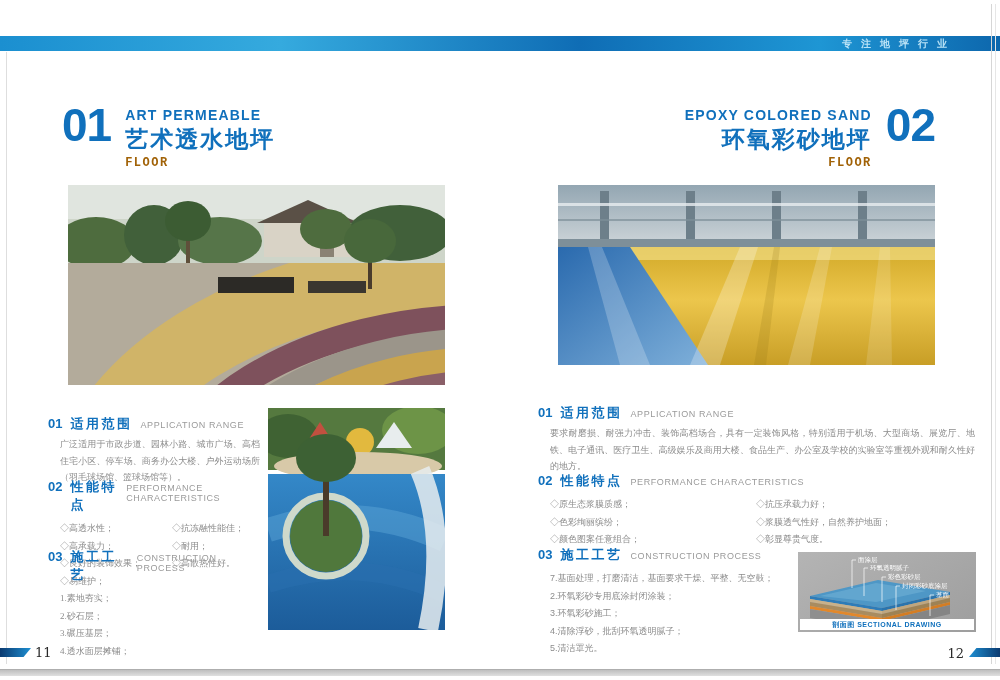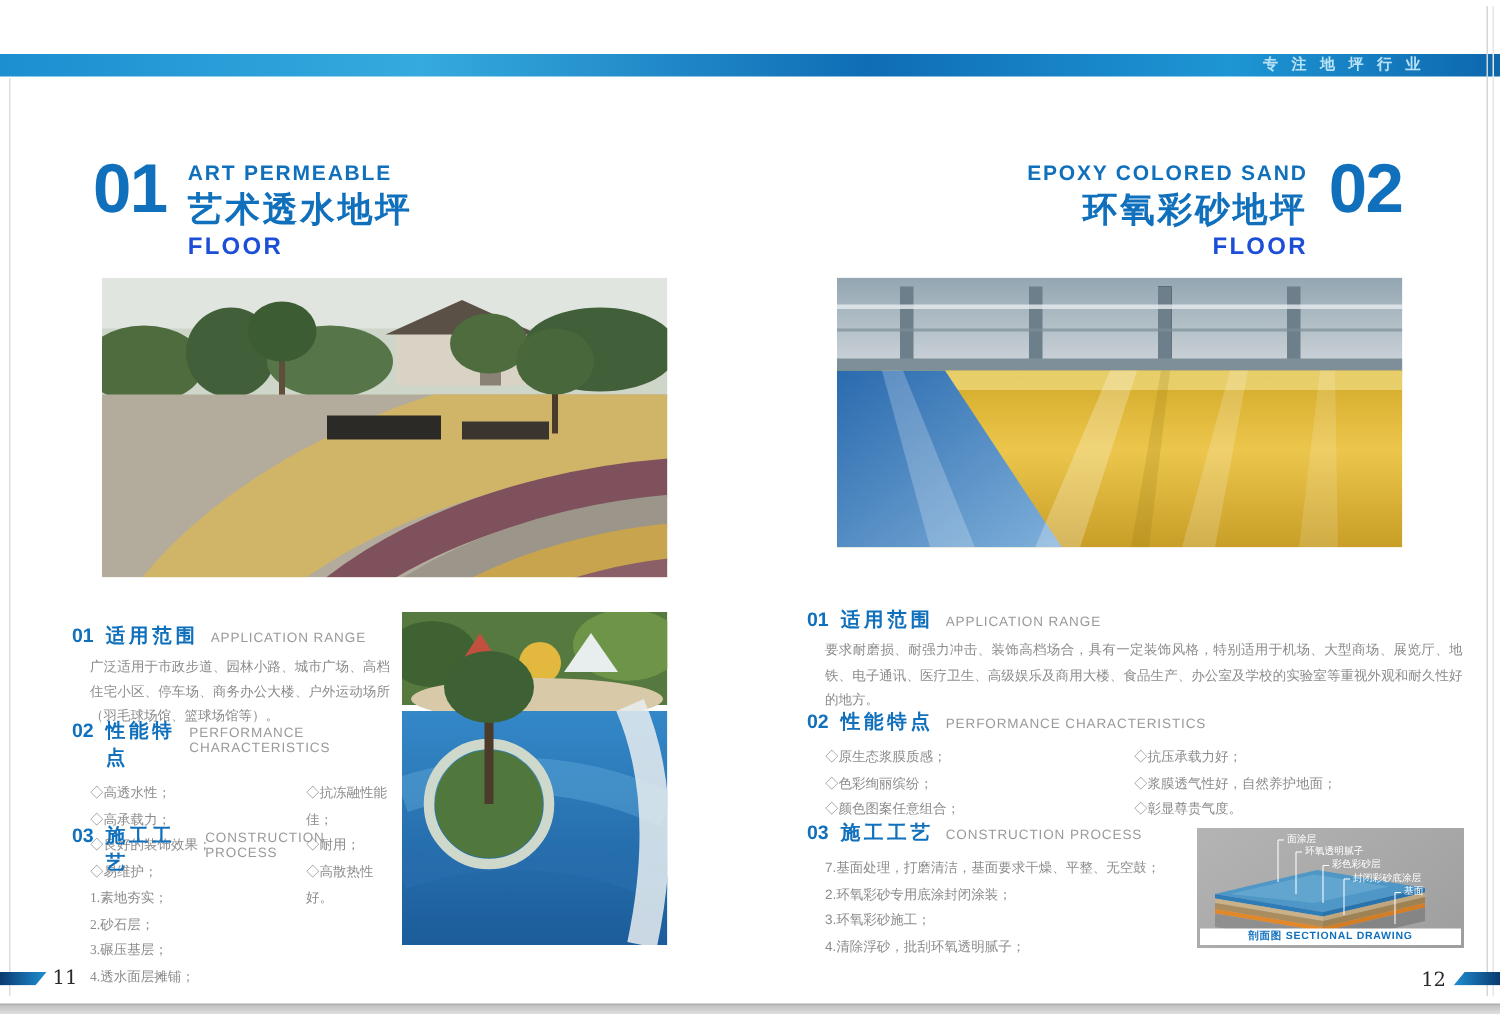--- a/index.html
+++ b/index.html
@@ -23,21 +23,21 @@
 
   .page{top:0;height:680px;width:500px;}
   #page-left{left:0;}
   #page-right{left:500px;}
 
   
   .title-block{display:flex;align-items:flex-start;gap:14px;}
   .big-num{font-size:46px;font-weight:800;color:#1070bc;line-height:0.82;letter-spacing:-1px;}
   .t-en{font-size:14px;font-weight:800;letter-spacing:1.2px;color:#1070bc;}
   .t-zh{font-size:23px;font-weight:800;letter-spacing:2px;color:#1070bc;margin:1px 0 0 0;}
-  .t-en2{font-size:16px;font-weight:800;letter-spacing:1.5px;color:#1d4ed8;margin-top:1px;}
+  .t-en2{font-size:12px;font-weight:800;letter-spacing:1.5px;color:#a16207;margin-top:1px;font-family:Liberation Mono, monospace;}
   .ta-r{text-align:right;}
 
   
   .sec-head{display:flex;align-items:baseline;gap:8px;}
   .sec-num{color:#1070bc;font-weight:800;font-size:13px;}
   .sec-zh{color:#1070bc;font-weight:800;font-size:13px;letter-spacing:2.5px;}
   .sec-en{color:#9a9a9a;font-size:9px;letter-spacing:0.6px;}
   .body-text{font-size:9px;color:#8c8c8c;line-height:1.85;text-align:justify;margin-top:3px;}
   .ind{padding-left:12px;}
   .cols{display:flex;margin-top:6px;font-family:Liberation Serif, serif;}
@@ -162,21 +162,21 @@
       <span class="sec-zh">性能特点</span>
       <span class="sec-en">PERFORMANCE CHARACTERISTICS</span>
     </div>
     <div class="cols ind">
       <div style="width:112px;">
         <div class="item">◇高透水性；</div>
         <div class="item">◇高承载力；</div>
         <div class="item">◇良好的装饰效果；</div>
         <div class="item">◇易维护；</div>
       </div>
-      <div style="flex:1;margin-left:32px;">
+      <div style="flex:1;">
         <div class="item">◇抗冻融性能佳；</div>
         <div class="item">◇耐用；</div>
         <div class="item">◇高散热性好。</div>
       </div>
     </div>
   </div>
 
   <div class="abs" style="left:48px;top:548px;width:212px;">
     <div class="sec-head">
       <span class="sec-num">03</span>
@@ -278,20 +278,21 @@
     <div class="sec-head">
       <span class="sec-num">03</span>
       <span class="sec-zh">施工工艺</span>
       <span class="sec-en">CONSTRUCTION PROCESS</span>
     </div>
     <div class="ind" style="margin-top:6px;">
       <div class="item">7.基面处理，打磨清洁，基面要求干燥、平整、无空鼓；</div>
       <div class="item">2.环氧彩砂专用底涂封闭涂装；</div>
       <div class="item">3.环氧彩砂施工；</div>
       <div class="item">4.清除浮砂，批刮环氧透明腻子；</div>
+      <div class="item">5.清洁罩光。</div>
     </div>
   </div>
 
   <div class="abs diagram" style="left:298px;top:552px;width:178px;height:80px;">
     <svg viewBox="0 0 178 80" width="178" height="80">
 
       <polygon points="12,44 80,28 152,40 84,56" fill="#4e97c6"></polygon>
       <polygon points="22,44 78,31 128,39 78,50" fill="#6fb0d6" opacity="0.6"></polygon>
 
       <polygon points="12,44 84,56 84,59 12,47" fill="#2e7cb8"></polygon>

